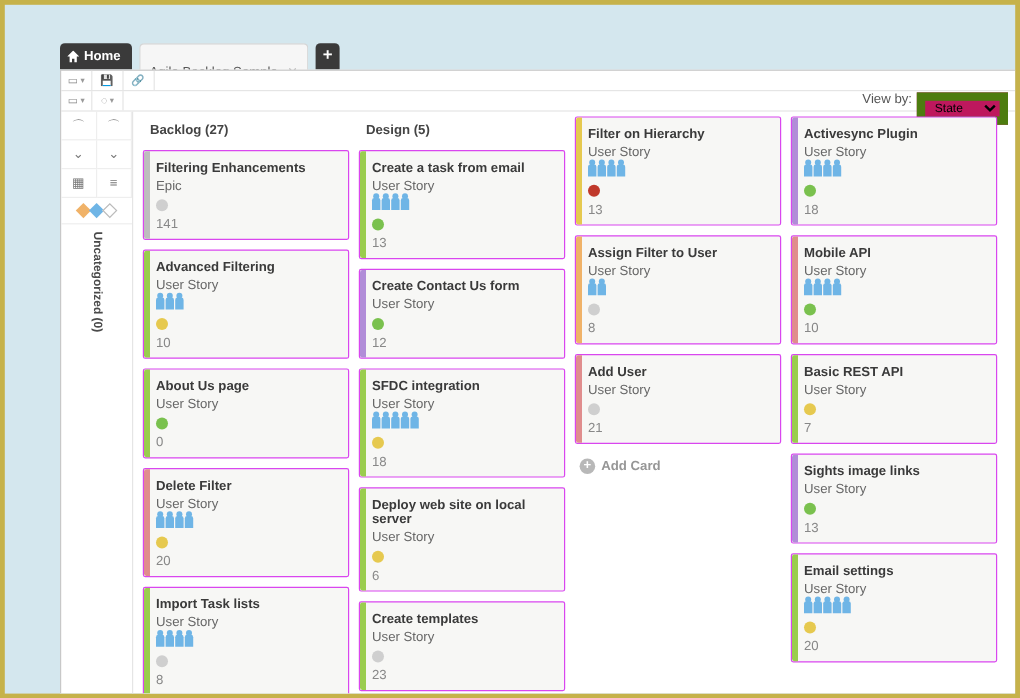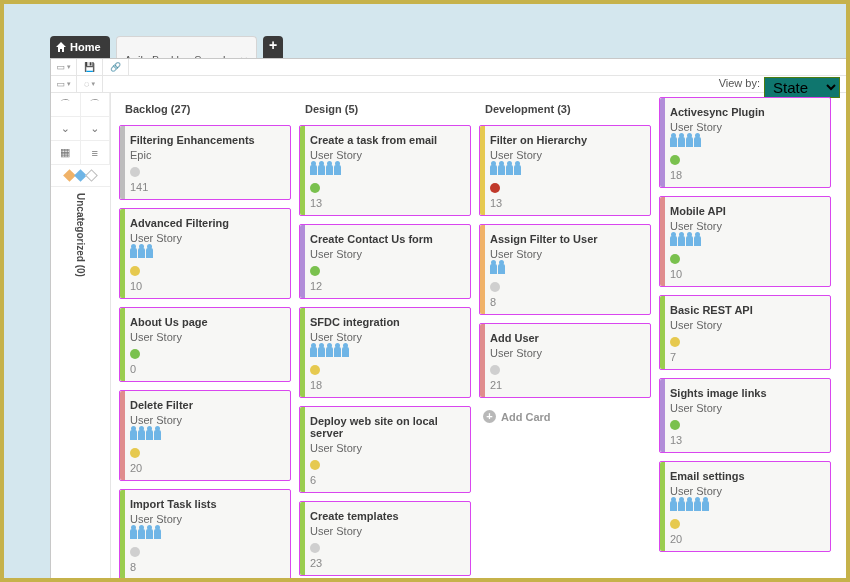--- a/index.html
+++ b/index.html
@@ -12,21 +12,21 @@
   .tab-board { background:#f6f6f6; color:#555; font-size:11px; padding:17px 8px; border-radius:4px 4px 0 0; margin-left:6px; border:1px solid #d5d5d5; border-bottom:none;}
   .tab-close{ color:#999; margin-left:5px; font-size:10px;}
   .tab-add { background:#3a3a3a; color:#fff; font-size:14px; font-weight:bold; padding:0 6px; border-radius:4px 4px 0 0; margin-left:6px; line-height:18px;}
   
   .app { position:absolute; left:46px; top:54px; right:0; bottom:0; background:#fff; border:1px solid #c8c8c8; border-right:none; border-bottom:none;}
   .toolbar-row { height:17px; border-bottom:1px solid #e5e5e5; display:flex;}
   .toolbar-left{ display:flex; }
   .tb-btn { width:26px; height:16px; border-right:1px solid #e5e5e5; display:flex; align-items:center; justify-content:center; font-size:9px; color:#888;}
   .tb-drop::after{content:"▾"; font-size:7px; color:#999; margin-left:2px;}
   .viewby{ margin-left:auto; font-size:11px; color:#555; padding:1px 6px 0 0; display:flex; align-items:flex-start; gap:4px;}
-  .viewby select{font-size:15px; border:1px solid #4d7c0f; background:#0f766e; padding:0 14px 0 4px;}
+  .viewby select{font-size:10px; border:7px solid #4d7c0f; background:#be185d; padding:0 14px 0 4px;}
   
   .body{ display:flex; height:calc(100% - 34px);}
   .leftcol{ width:60px; flex:0 0 60px; border-right:1px solid #e5e5e5; position:relative;}
   .tool-grid{ display:grid; grid-template-columns:1fr 1fr; }
   .tool-grid .cell{ height:24px; border-right:1px solid #eee; border-bottom:1px solid #eee; display:flex; align-items:center; justify-content:center; font-size:11px; color:#777;}
   .tag-row{ height:22px; border-bottom:1px solid #eee; display:flex; align-items:center; justify-content:center; gap:2px;}
   .tag-dot{ transform:rotate(45deg); width:9px; height:9px;}
   .uncat{ writing-mode:vertical-rl; text-orientation:mixed; font-size:10px; font-weight:bold; color:#4a4a4a; padding-top:6px; text-align:left; height:200px; margin-left:auto; margin-right:auto;}
   
   .board{ flex:1; display:flex; overflow:hidden; padding:4px 0 12px 4px;}
@@ -148,21 +148,20 @@
               <div class="person"></div>
               <div class="person"></div>
               <div class="person"></div>
               <div class="person"></div>
               <div class="person"></div>
             </div><span class="dot dot-yellow"></span><div class="card-num">18</div></div>
           <div class="card stripe-green"><div class="card-title">Deploy web site on local server</div><div class="card-type">User Story</div><span class="dot dot-yellow"></span><div class="card-num">6</div></div>
           <div class="card stripe-green"><div class="card-title">Create templates</div><div class="card-type">User Story</div><span class="dot dot-grey"></span><div class="card-num">23</div></div>
         </div>
         <div class="column">
-          <div class="col-head">Development (3)</div>
           <div class="card stripe-yellow"><div class="card-title">Filter on Hierarchy</div><div class="card-type">User Story</div><div class="people">
               <div class="person"></div>
               <div class="person"></div>
               <div class="person"></div>
               <div class="person"></div>
             </div><span class="dot dot-red"></span><div class="card-num">13</div></div>
           <div class="card stripe-orange"><div class="card-title">Assign Filter to User</div><div class="card-type">User Story</div><div class="people">
               <div class="person"></div>
               <div class="person"></div>
             </div><span class="dot dot-grey"></span><div class="card-num">8</div></div>

